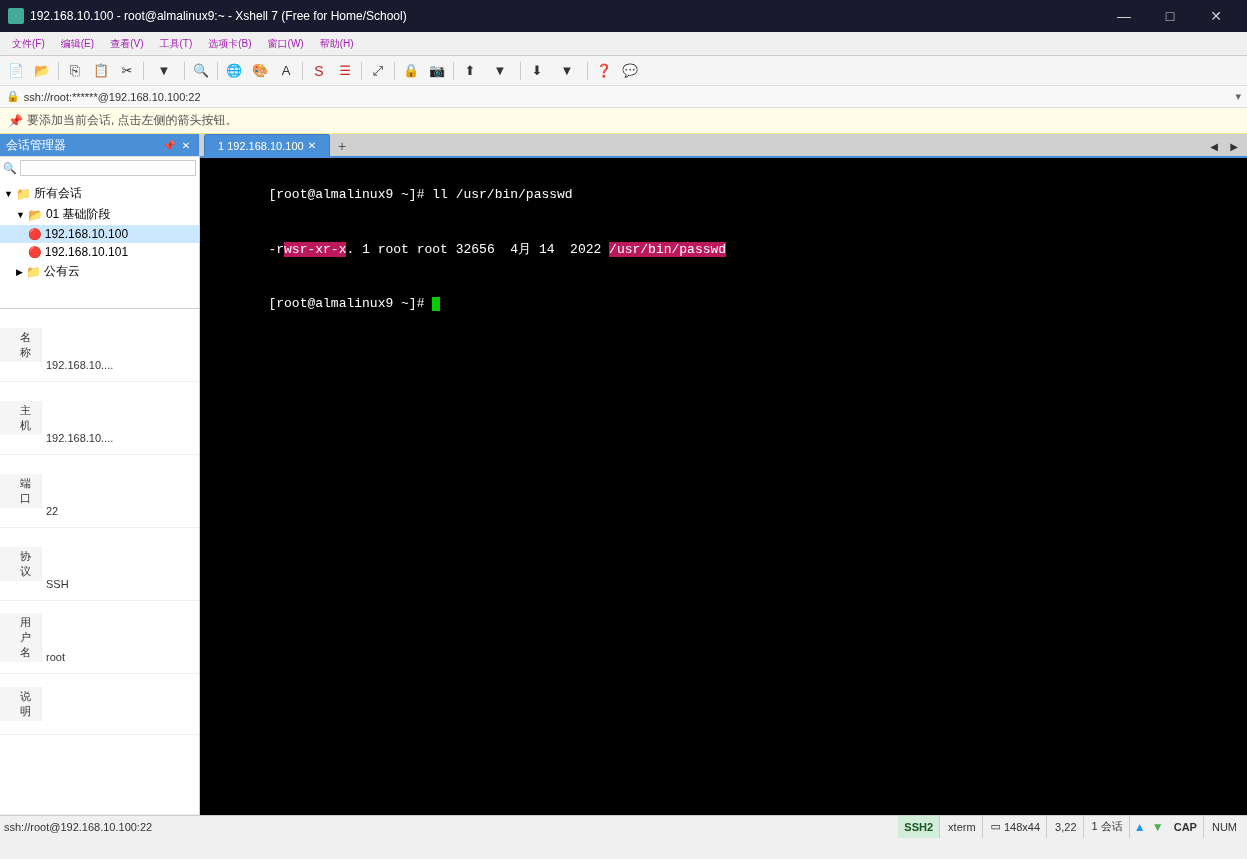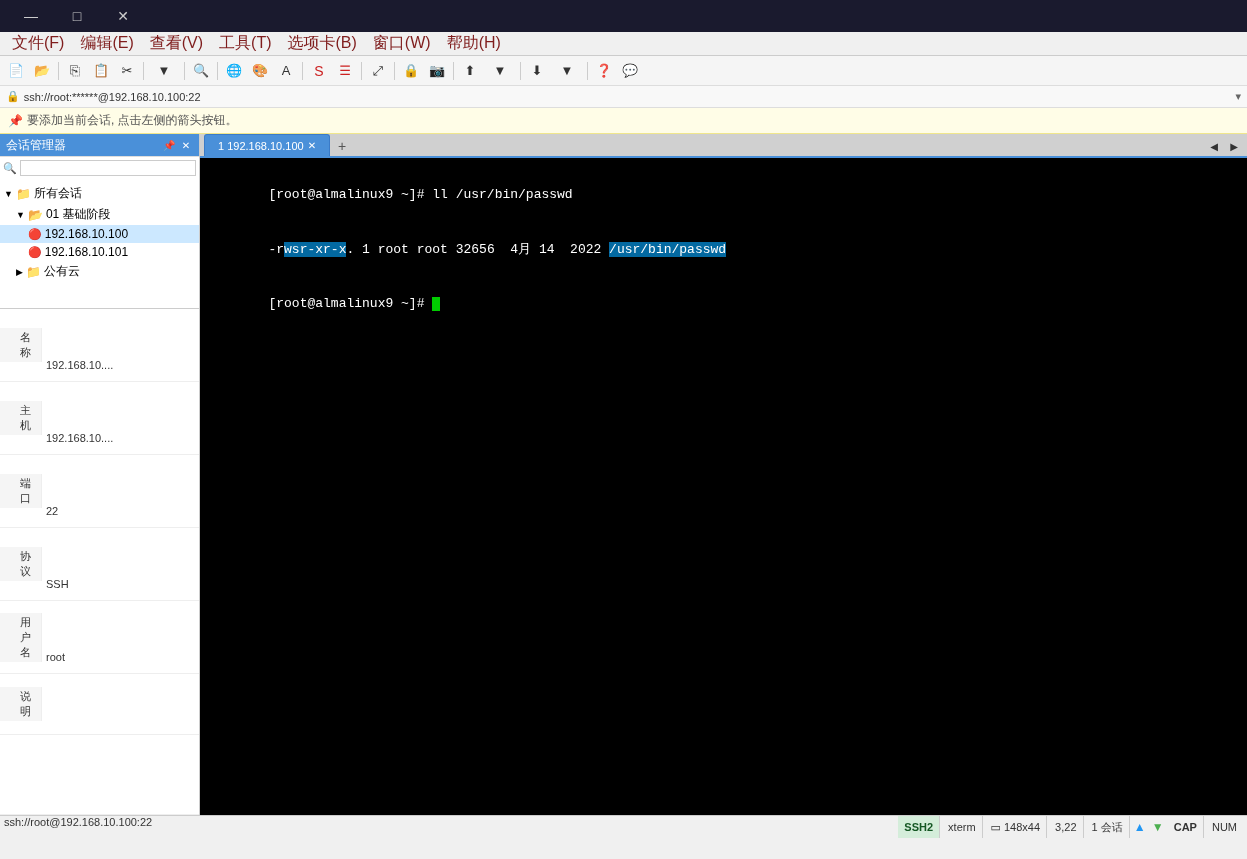--- a/index.html
+++ b/index.html
@@ -56,22 +56,22 @@
       background: #f0f0f0;
       height: 24px;
       display: flex;
       align-items: center;
       padding: 0 4px;
       border-bottom: 1px solid #ccc;
     }
     .menu-item {
       padding: 0 8px;
       cursor: pointer;
-      font-size: 16px;
-      color: #7f1d1d;
+      font-size: 10px;
+      color: #a21caf;
     }
 
     
     .toolbar {
       background: #f5f5f5;
       height: 30px;
       display: flex;
       align-items: center;
       padding: 0 4px;
       border-bottom: 1px solid #ddd;
@@ -299,21 +299,21 @@
       font-size: 13px;
       color: #fff;
       overflow: hidden;
     }
     .term-line {
       line-height: 1.4;
       white-space: pre;
     }
     .term-prompt { color: #fff; }
     .term-cmd { color: #fff; }
-    .term-highlight-red { background: #0369a1; color: #fff; }
+    .term-highlight-red { background: #be185d; color: #fff; }
     .term-cursor {
       display: inline-block;
       width: 8px;
       height: 14px;
       background: #00cc00;
       vertical-align: text-bottom;
     }
 
     
     .tab-right {
@@ -321,21 +321,21 @@
       align-items: center;
       margin-left: auto;
       gap: 2px;
     }
 
     
     .status-bar {
       background: #f0f0f0;
       height: 22px;
       display: flex;
-      align-items: flex-start;
+      align-items: center;
       border-top: 1px solid #ccc;
       font-size: 11px;
       color: #333;
       padding: 0 4px;
       gap: 0;
     }
     .status-left {
       flex: 1;
       display: flex;
       align-items: center;
@@ -368,20 +368,24 @@
       font-size: 12px;
       color: #555;
     }
     .status-icon-up { color: #2196F3; }
     .status-icon-dn { color: #4CAF50; }
   </style>
 </head>
 <body>
 
 <div class="title-bar">
+  <div class="title-bar-left">
+    <span class="title-bar-icon"></span>
+    <span>192.168.10.100 - root@almalinux9:~ - Xshell 7 (Free for Home/School)</span>
+  </div>
   <div class="title-bar-controls">
     <div class="title-btn">—</div>
     <div class="title-btn">□</div>
     <div class="title-btn close">✕</div>
   </div>
 </div>
 
 <div class="menu-bar">
   <span class="menu-item">文件(F)</span>
   <span class="menu-item">编辑(E)</span>

